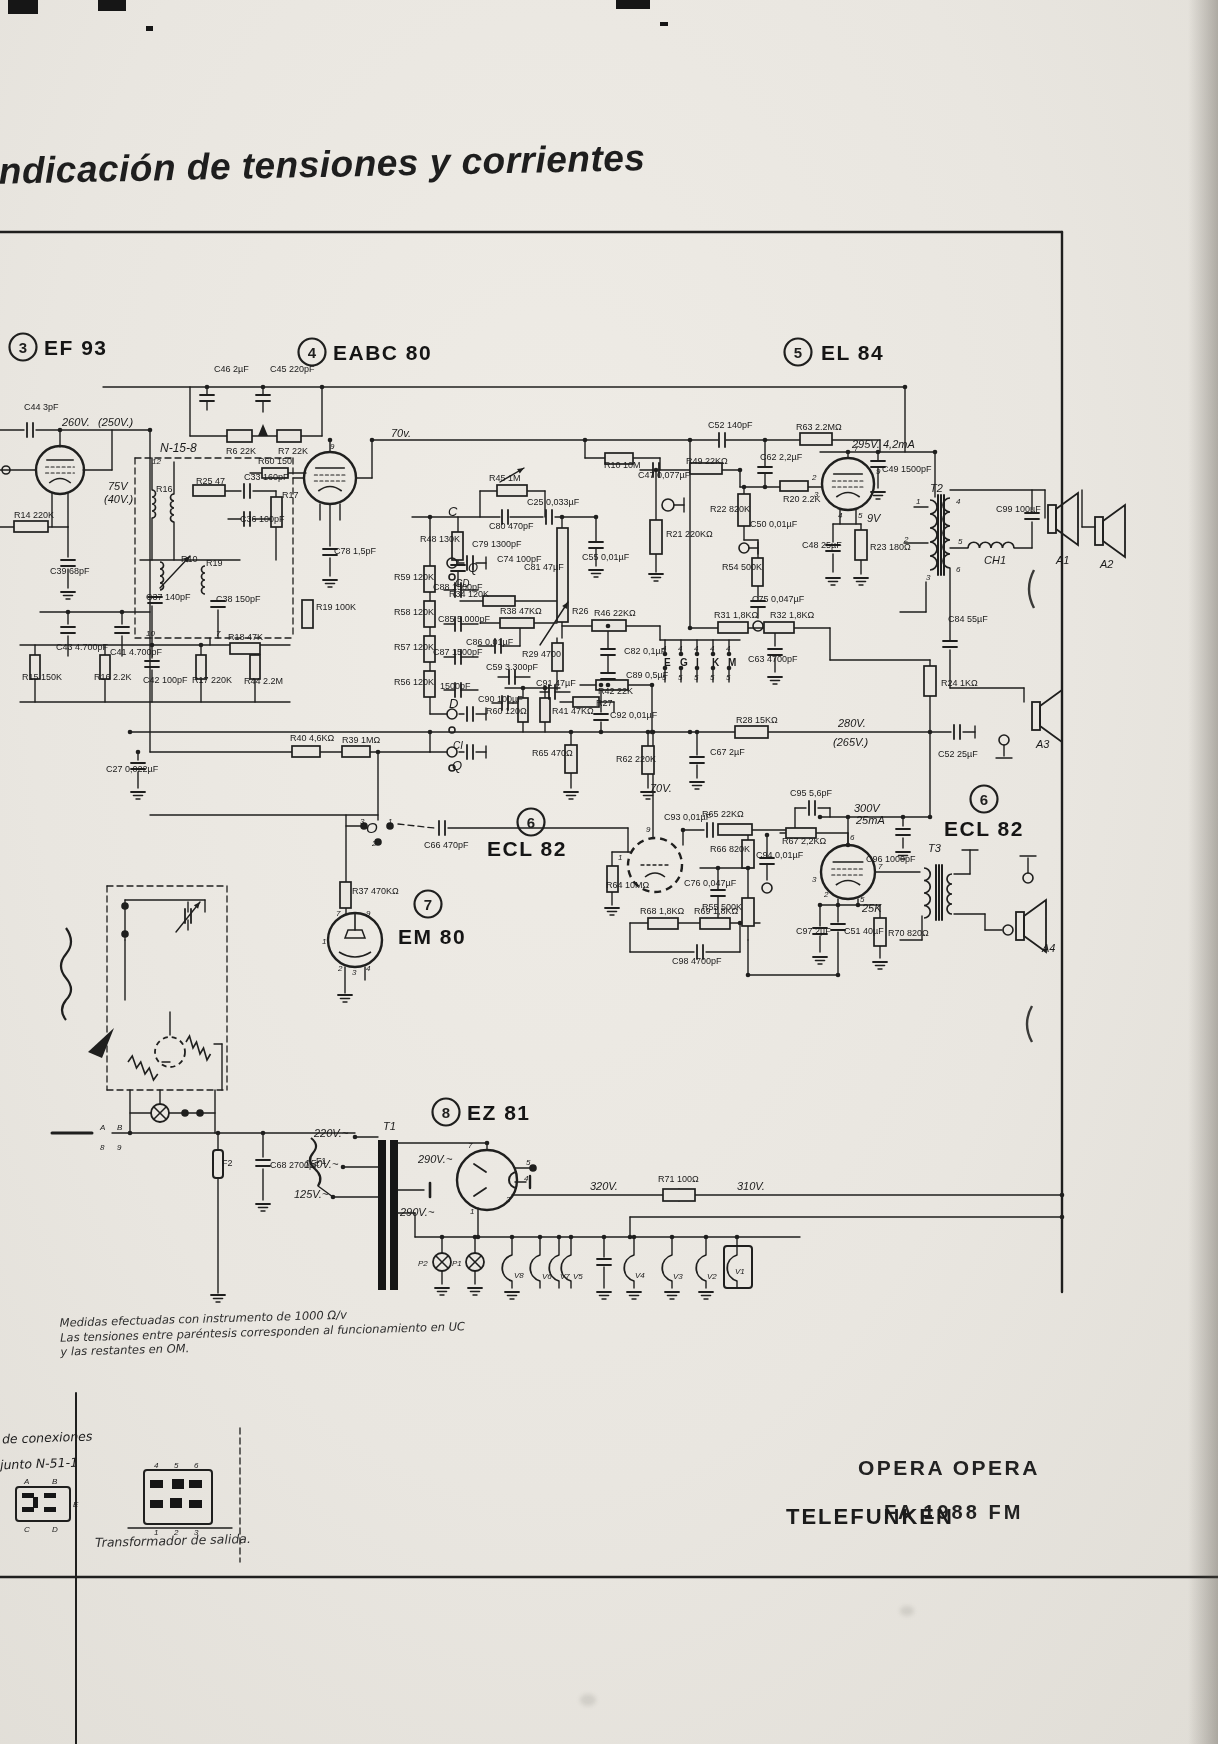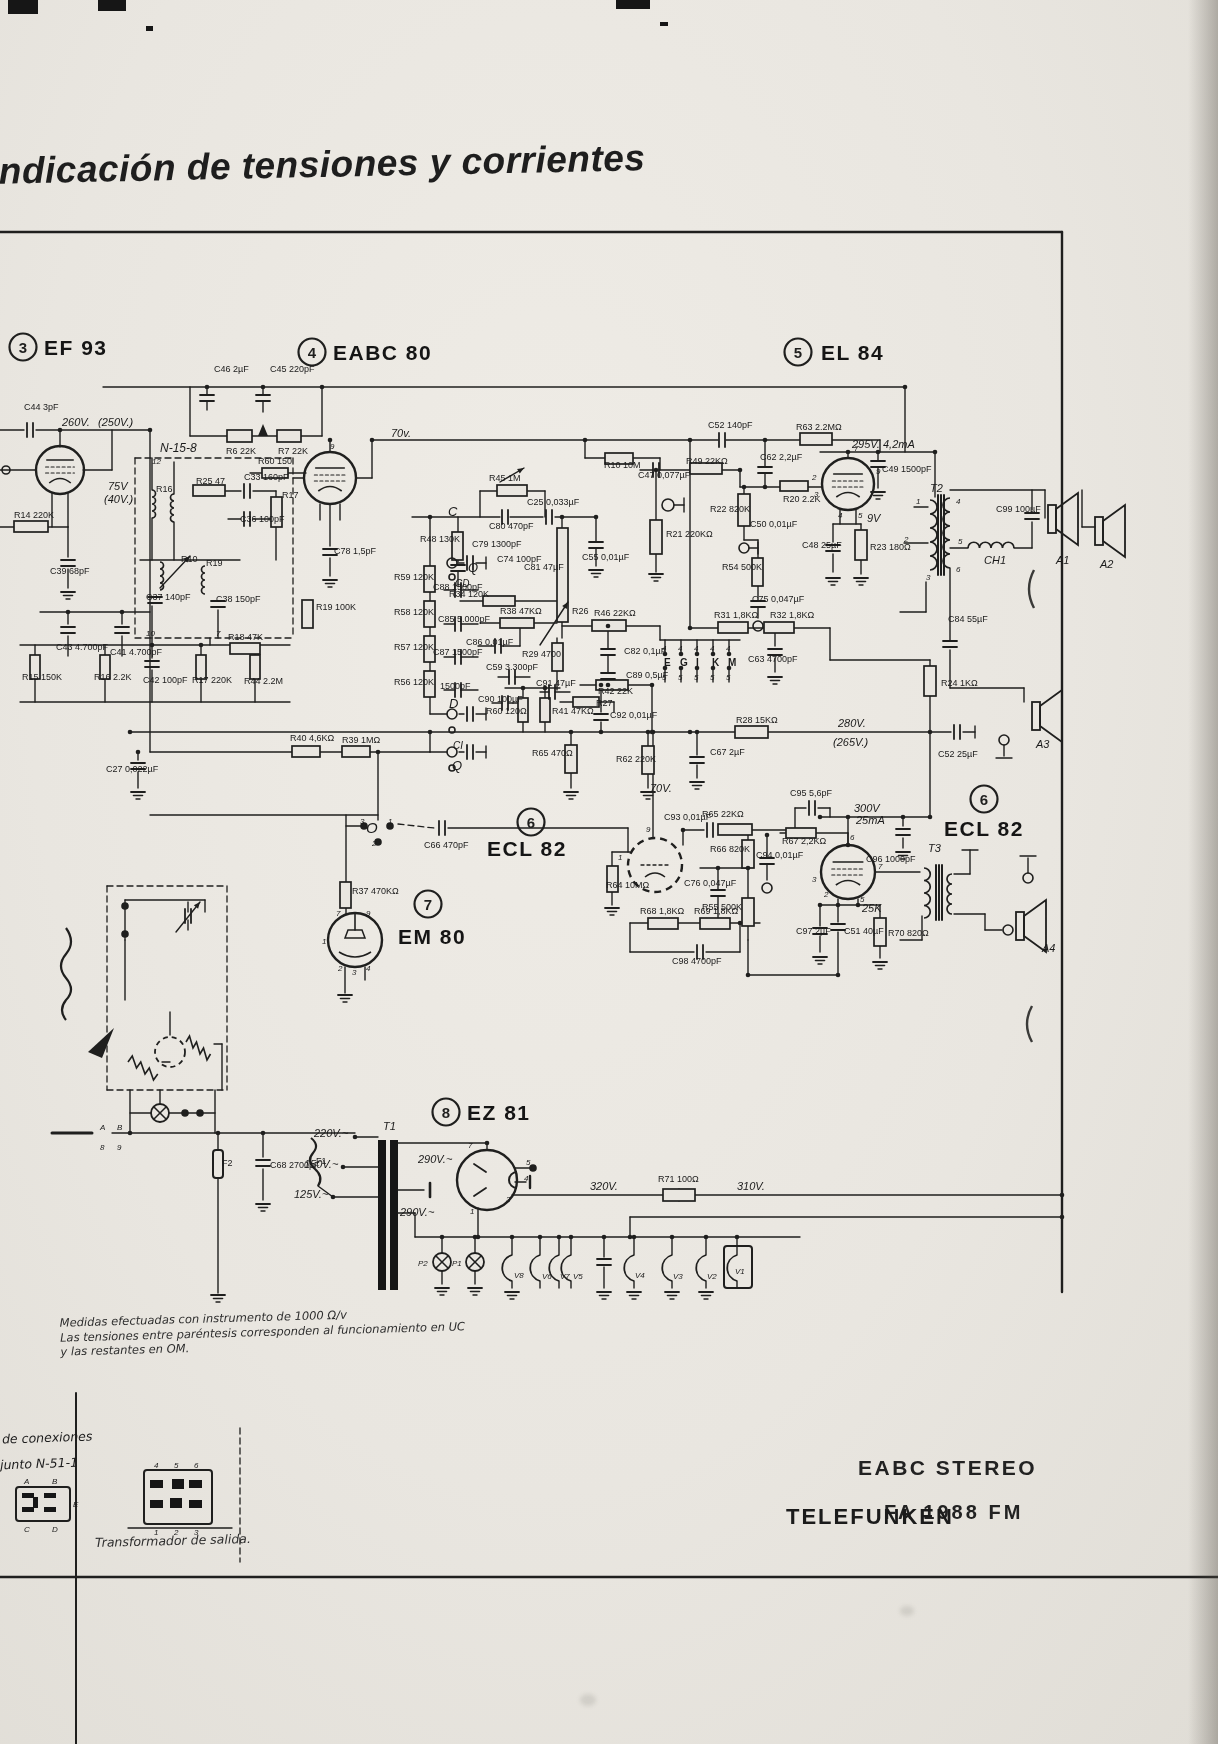--- a/index.html
+++ b/index.html
@@ -1117,20 +1117,20 @@
   <div class="abs notes">
     <div>Medidas efectuadas con instrumento de 1000 Ω/v</div>
     <div>Las tensiones entre paréntesis corresponden al funcionamiento en UC</div>
     <div>y las restantes en OM.</div>
   </div>
 
   <div class="abs" id="corner1">de conexiones</div>
   <div class="abs" id="corner2">junto N-51-1</div>
   <div class="abs" id="cornercap">Transformador de salida.</div>
 
-  <div class="abs" id="brand1">EABC STEREO</div>
+  <div class="abs" id="brand1">OPERA OPERA</div>
   <div class="abs" id="brand2">FA 1988 FM</div>
   <div class="abs" id="maker">TELEFUNKEN</div>
 
   <div class="abs" id="edgeshade"></div>
   <div class="abs smudge" style="left:580px;top:1694px;width:16px;height:12px"></div>
   <div class="abs smudge" style="left:900px;top:1606px;width:14px;height:10px"></div>
 </div>
 
 </body></html>

